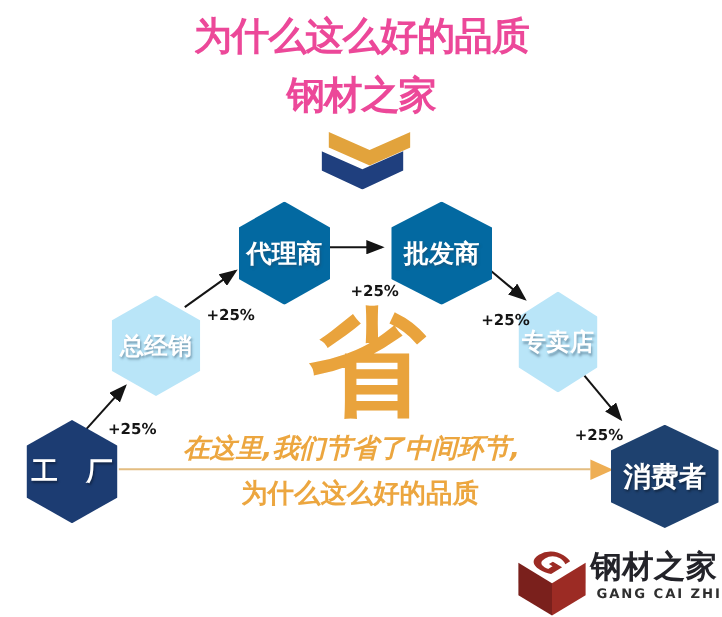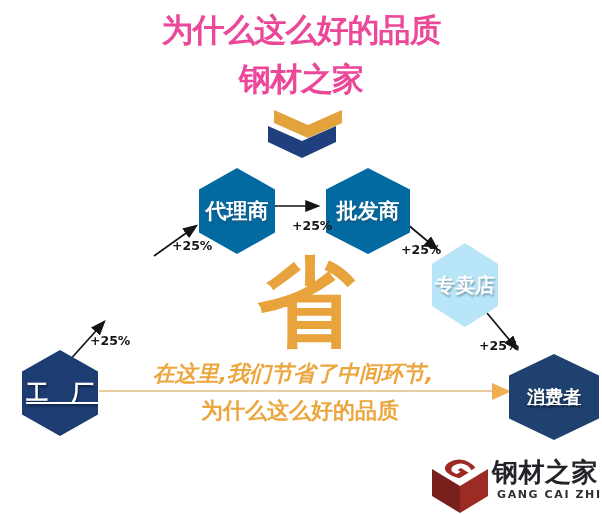--- a/index.html
+++ b/index.html
@@ -14,28 +14,28 @@
   
   .hex{clip-path:polygon(50% 0,100% 25%,100% 75%,50% 100%,0 75%,0 25%);
     display:flex;align-items:center;justify-content:center;
     color:#fff;font-weight:bold;}
   .hex-light-a{background:#0369a1;}
   .hex-light-b{background:#b9e5f8;}
   .hex-dark{background:#1c3c72;}
   .hex .lbl{text-shadow:1px 2px 2px rgba(40,70,95,.45);white-space:nowrap;}
   .hex-dark .lbl{text-shadow:1px 2px 2px rgba(0,0,0,.4);}
   #node-factory{left:22px;top:350px;width:76px;height:86px;font-size:22px;}
-  #node-factory .lbl{letter-spacing:8px;padding-left:8px;text-decoration:underline;}
+  #node-factory .lbl{letter-spacing:8px;padding-left:8px;}
   #node-general-distributor{left:93px;top:246px;width:74px;height:84px;font-size:20px;}
   #node-agent{left:199px;top:168px;width:76px;height:86px;font-size:21px;}
   #node-wholesaler{left:326px;top:168px;width:84px;height:86px;font-size:21px;}
   #node-specialty-store{left:432px;top:243px;width:66px;height:84px;font-size:20px;}
-  #node-consumer{left:509px;top:354px;width:90px;height:86px;font-size:18px;background:#1e416f;text-decoration:underline;}
+  #node-consumer{left:509px;top:354px;width:90px;height:86px;font-size:23px;background:#1e416f;}
   
-  .pct{font-size:12.5px;font-weight:bold;color:#151515;white-space:nowrap;}
+  .pct{font-size:12.5px;font-weight:bold;color:#151515;white-space:nowrap;margin-top:17px;}
   #pct-0{left:90px;top:333px;}
   #pct-1{left:172px;top:238px;}
   #pct-2{left:292px;top:218px;}
   #pct-3{left:401px;top:242px;}
   #pct-4{left:479px;top:338px;}
   
   .save-char{left:246px;top:251px;width:120px;height:104px;line-height:104px;
     text-align:center;font-size:97px;font-weight:bold;color:#e9a33c;}
   
   .cap{font-weight:bold;color:#eca63f;text-align:center;white-space:nowrap;}
@@ -75,20 +75,23 @@
     <line x1="401" y1="219" x2="437" y2="249" stroke="#141414" stroke-width="1.7" marker-end="url(#ah)"></line>
     <line x1="487" y1="313" x2="517" y2="349" stroke="#141414" stroke-width="1.7" marker-end="url(#ah)"></line>
 
     <line x1="99" y1="391" x2="492" y2="391" stroke="#e3bd81" stroke-width="1.6"></line>
     <polygon points="492,383 511,391.5 492,400" fill="#eeae54"></polygon>
   </svg>
 
   <div id="node-factory" class="abs hex hex-dark">
     <span class="lbl">工 厂</span>
   </div>
+  <div id="node-general-distributor" class="abs hex hex-light-b">
+    <span class="lbl">总经销</span>
+  </div>
   <div id="node-agent" class="abs hex hex-light-a">
     <span class="lbl">代理商</span>
   </div>
   <div id="node-wholesaler" class="abs hex hex-light-a">
     <span class="lbl">批发商</span>
   </div>
   <div id="node-specialty-store" class="abs hex hex-light-b">
     <span class="lbl">专卖店</span>
   </div>
   <div id="node-consumer" class="abs hex hex-dark">

